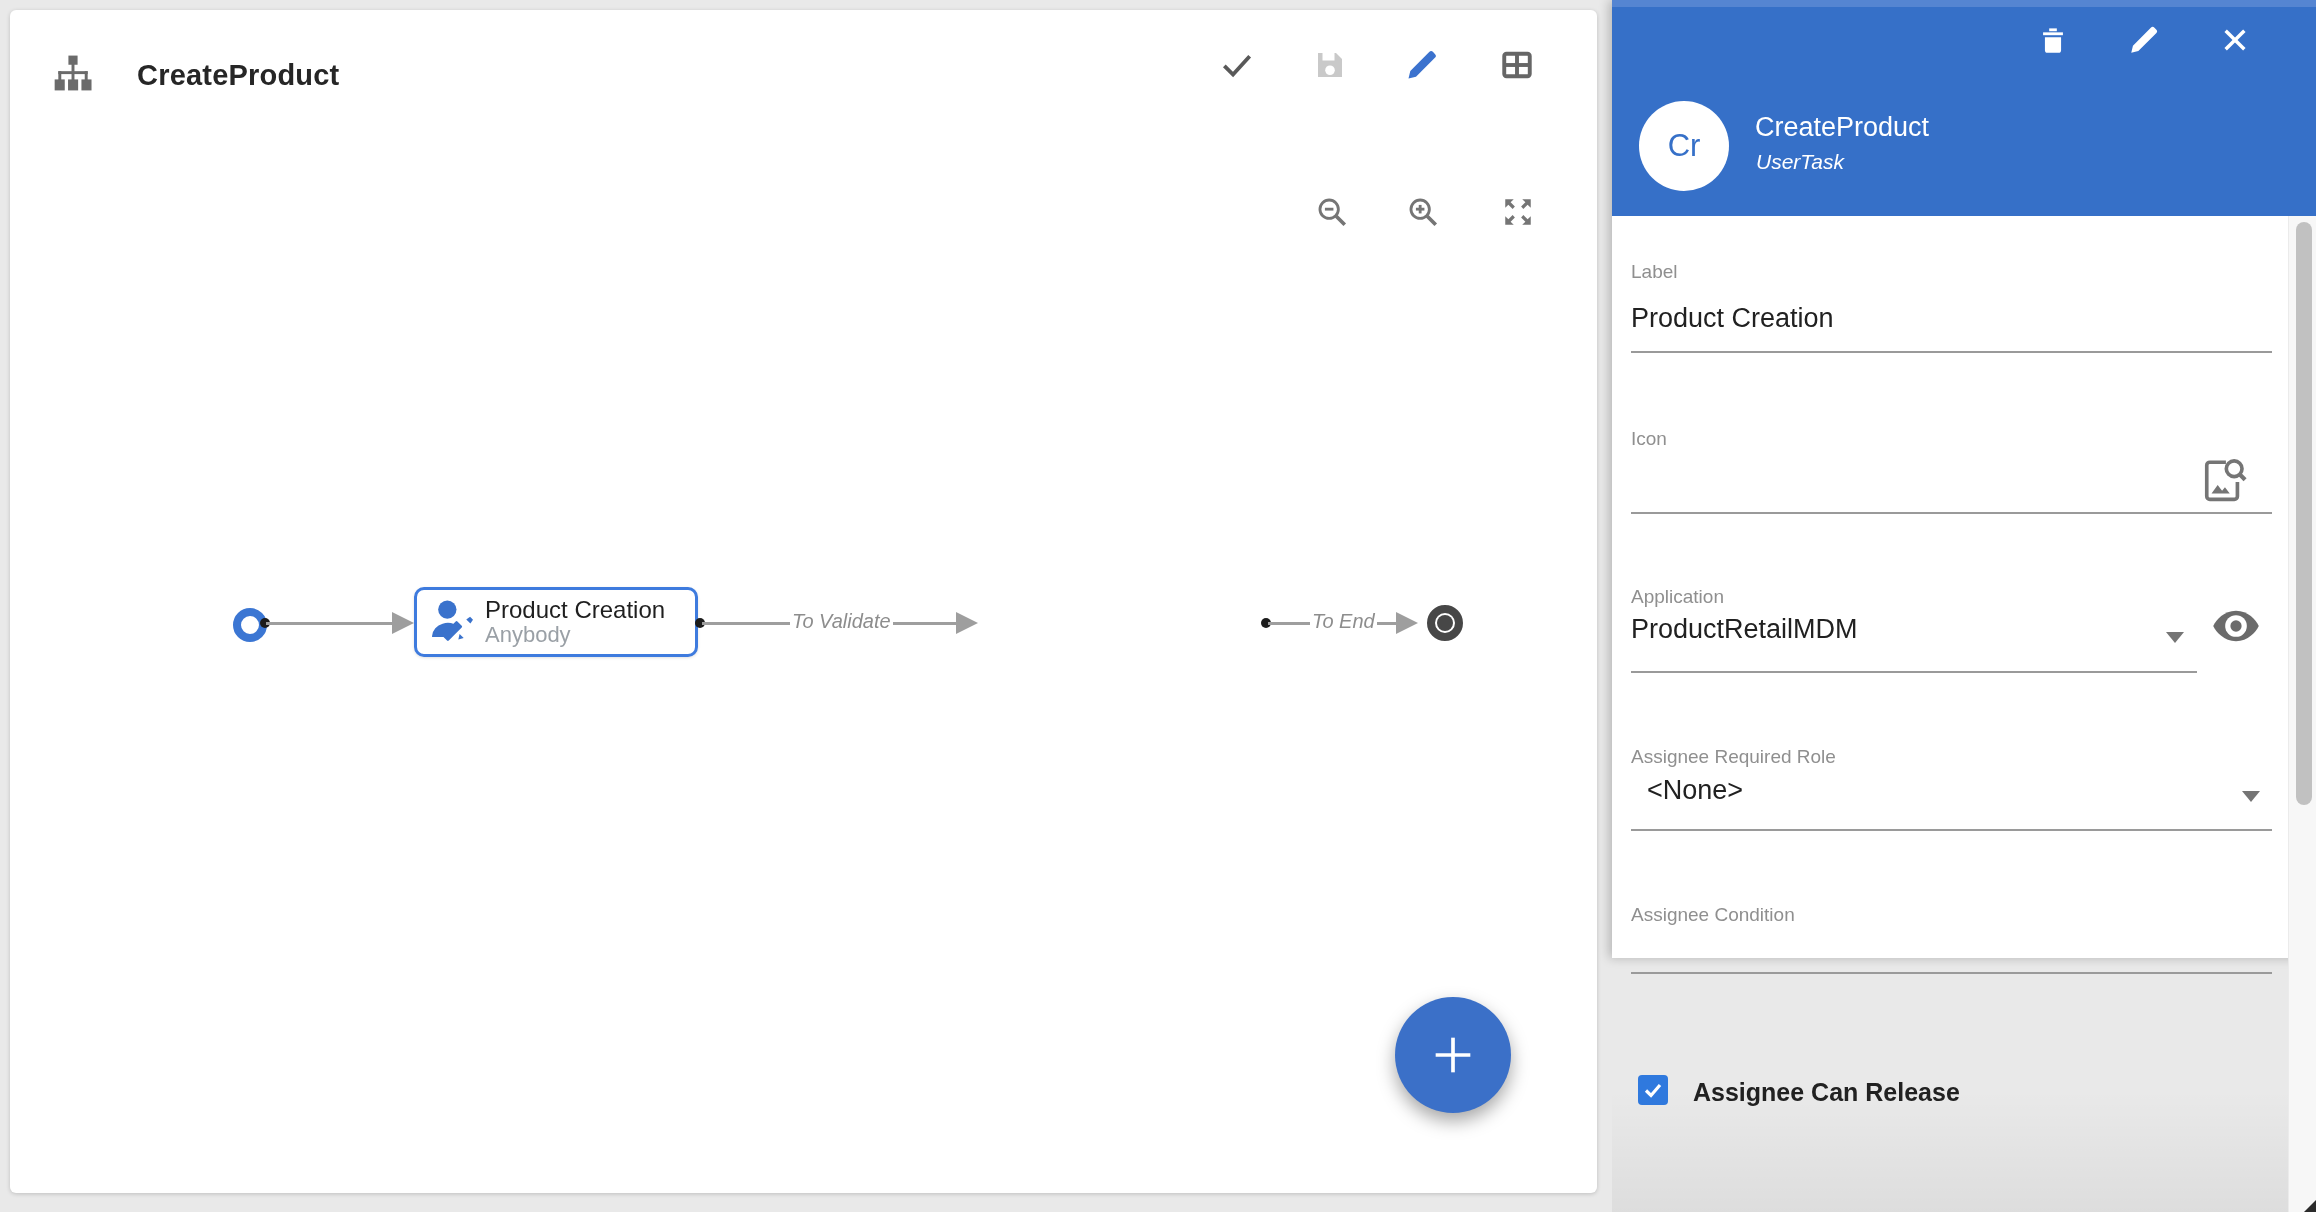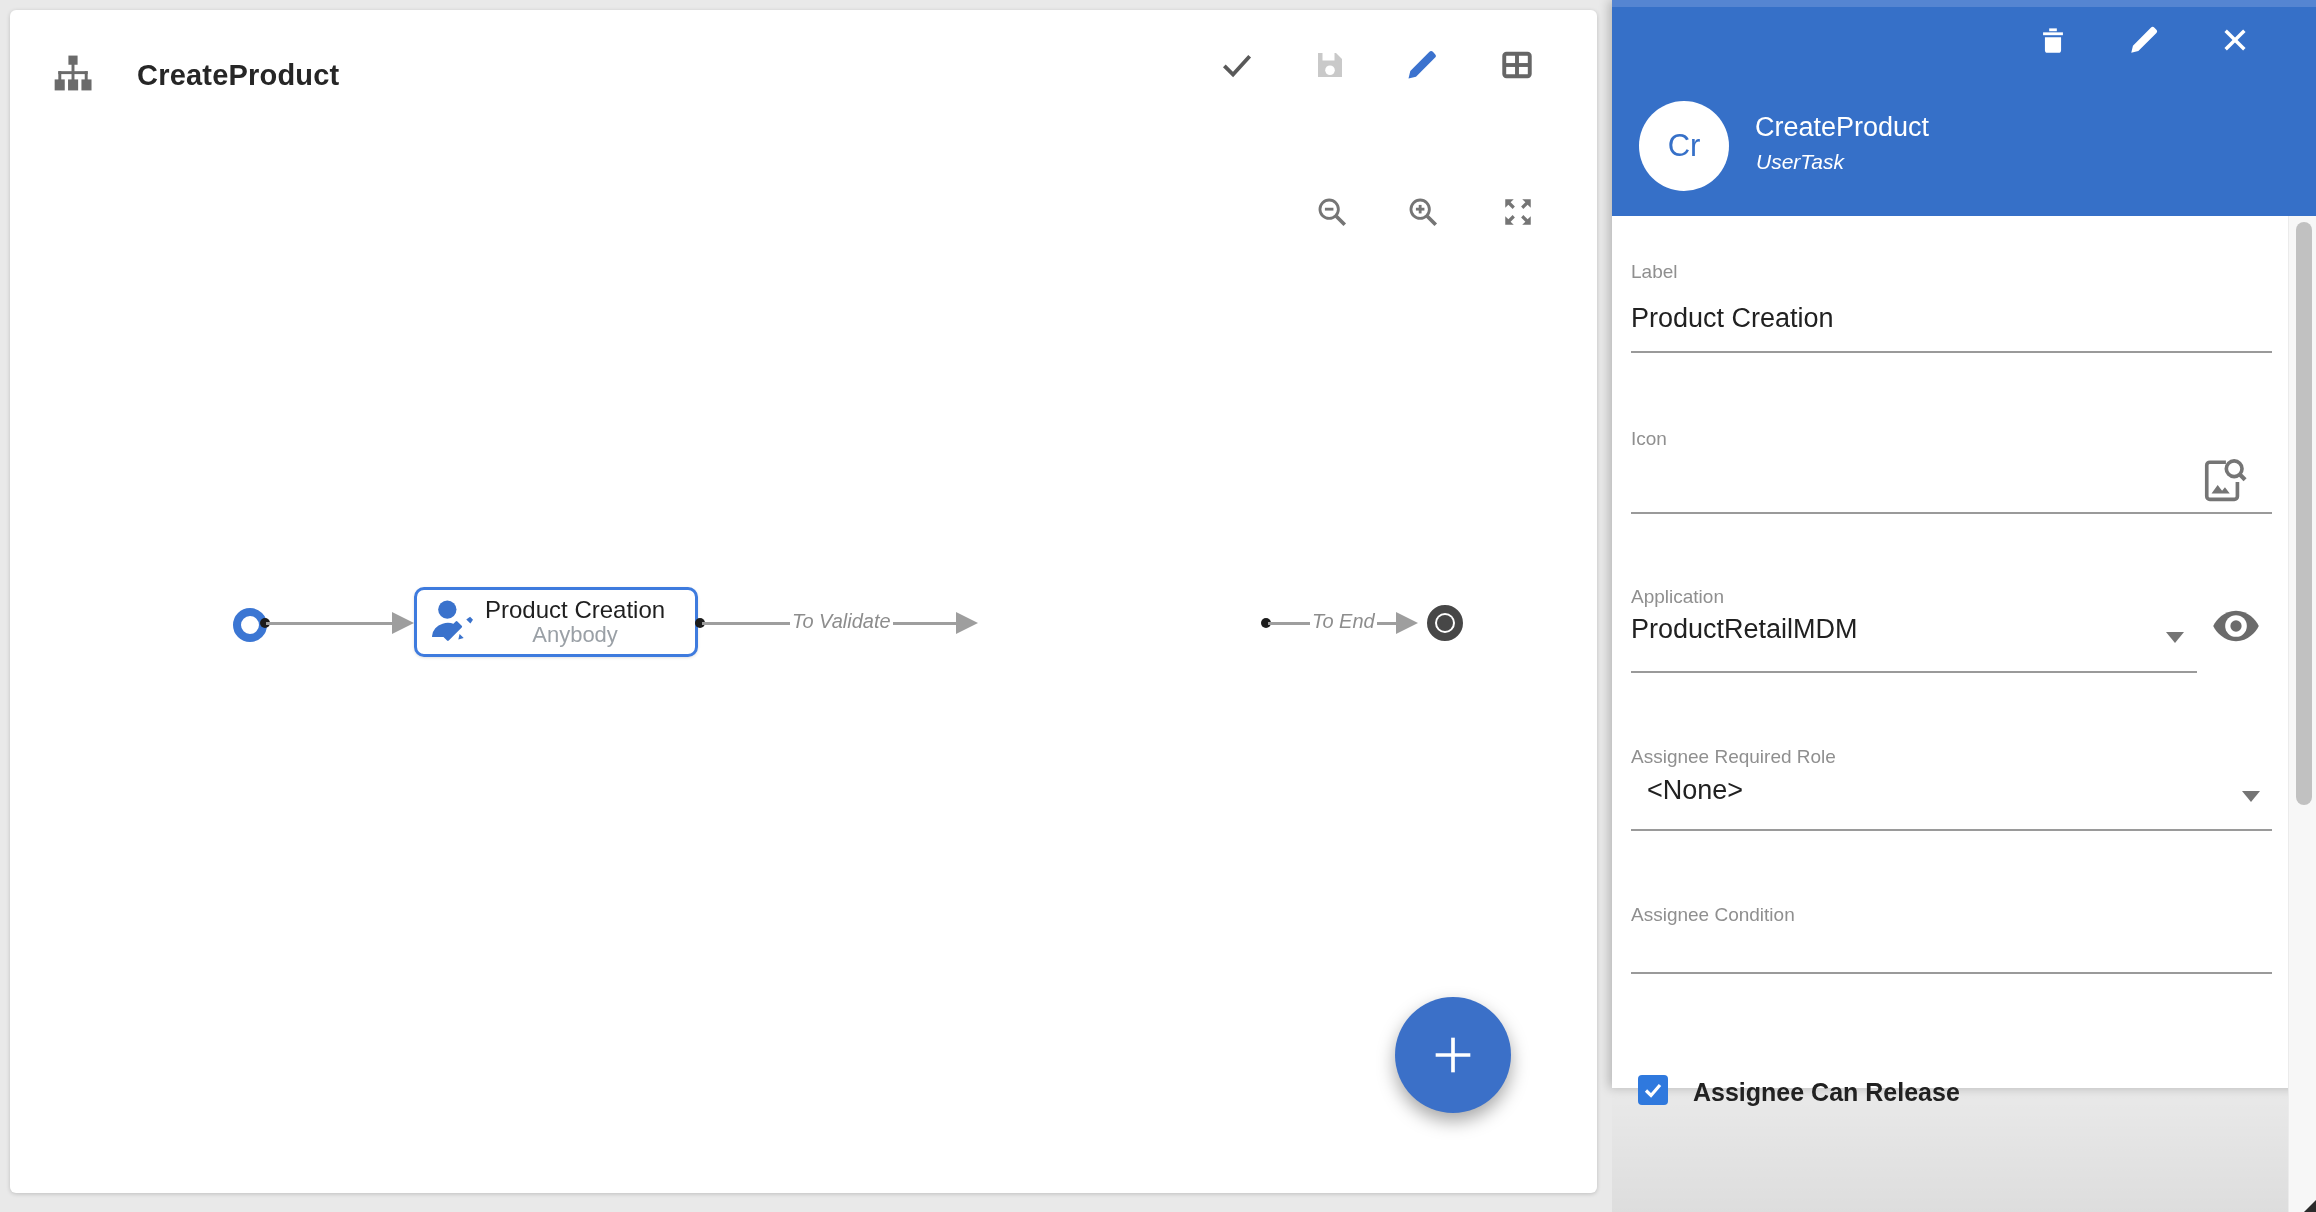--- a/index.html
+++ b/index.html
@@ -18,26 +18,26 @@
   .flow-dot{position:absolute;width:10px;height:10px;border-radius:50%;background:#1c1c1c;top:608px;}
   .arrowhead{position:absolute;width:0;height:0;border-top:11px solid transparent;border-bottom:11px solid transparent;border-left:22px solid #9e9e9e;top:602px;}
   .edge-label{position:absolute;top:600px;font-size:20px;color:#8d8d8d;background:#fff;padding:0 2px;white-space:nowrap;font-style:italic;}
 
   .start-ring{left:223px;top:598px;width:34px;height:34px;border-radius:50%;border:8px solid #3b76d3;background:#fff;box-sizing:border-box;}
   .end-ring{left:1417px;top:595px;width:36px;height:36px;border-radius:50%;border:8px solid #474747;background:#fff;box-sizing:border-box;display:flex;align-items:center;justify-content:center;}
   .end-ring .pupil{width:16px;height:16px;border-radius:50%;background:#474747;}
 
   .task-node{position:absolute;top:577px;height:70px;background:#fff;border:3px solid #3e7bde;border-radius:10px;box-sizing:border-box;display:flex;align-items:center;padding:0 18px 0 12px;gap:12px;box-shadow:0 1px 3px rgba(0,0,0,.12);}
   .task-text .t{font-size:24px;color:#1f1f1f;line-height:26px;}
-  .task-text .s{font-size:22px;color:#9aa0a6;line-height:24px;text-align:center;}
+  .task-text .s{font-size:22px;color:#9aa0a6;line-height:24px;}
 
   #fab{left:1385px;top:987px;width:116px;height:116px;border-radius:50%;background:#3b70c8;box-shadow:0 8px 18px rgba(0,0,0,.35);display:flex;align-items:center;justify-content:center;cursor:pointer;}
 
   
-  #panel{left:1612px;top:0;width:704px;height:1088px;background:#ffffff;box-shadow:-3px 0 10px rgba(0,0,0,.22);}
+  #panel{left:1612px;top:0;width:704px;height:958px;background:#ffffff;box-shadow:-3px 0 10px rgba(0,0,0,.22);}
   #panel-header{left:0;top:0;width:100%;height:216px;background:#3670c8;}
   #panel-header-topstrip{left:0;top:0;width:100%;height:7px;background:#5585d2;}
   .hdr-btn{width:40px;height:44px;display:flex;align-items:center;justify-content:center;cursor:pointer;}
   #panel-avatar{left:27px;top:101px;width:90px;height:90px;border-radius:50%;background:#fff;display:flex;align-items:center;justify-content:center;}
   #panel-avatar span{color:#3670c8;font-size:31px;font-weight:500;}
   #panel-title{left:143px;top:112px;color:#fff;font-size:27px;font-weight:500;}
   #panel-subtitle{left:144px;top:150px;color:#fff;font-size:21px;font-style:italic;}
 
   .fld-label{position:absolute;left:19px;font-size:19px;color:#8f8f8f;}
   .fld-value{position:absolute;left:19px;font-size:27px;color:#212121;white-space:nowrap;}

